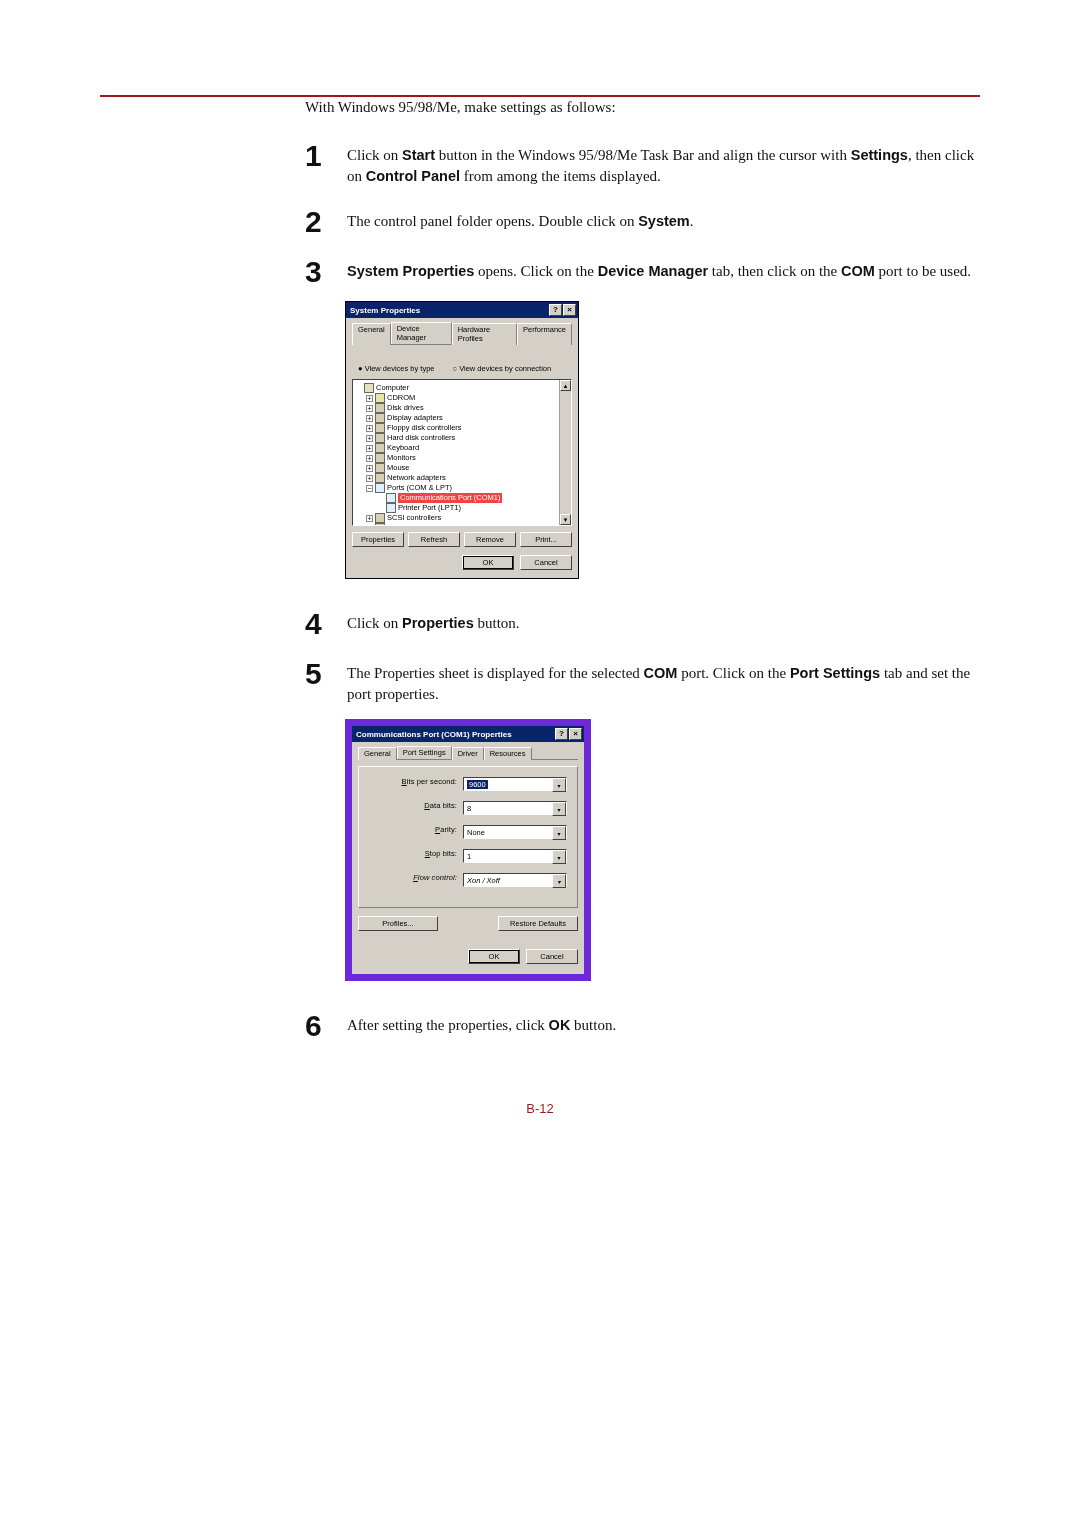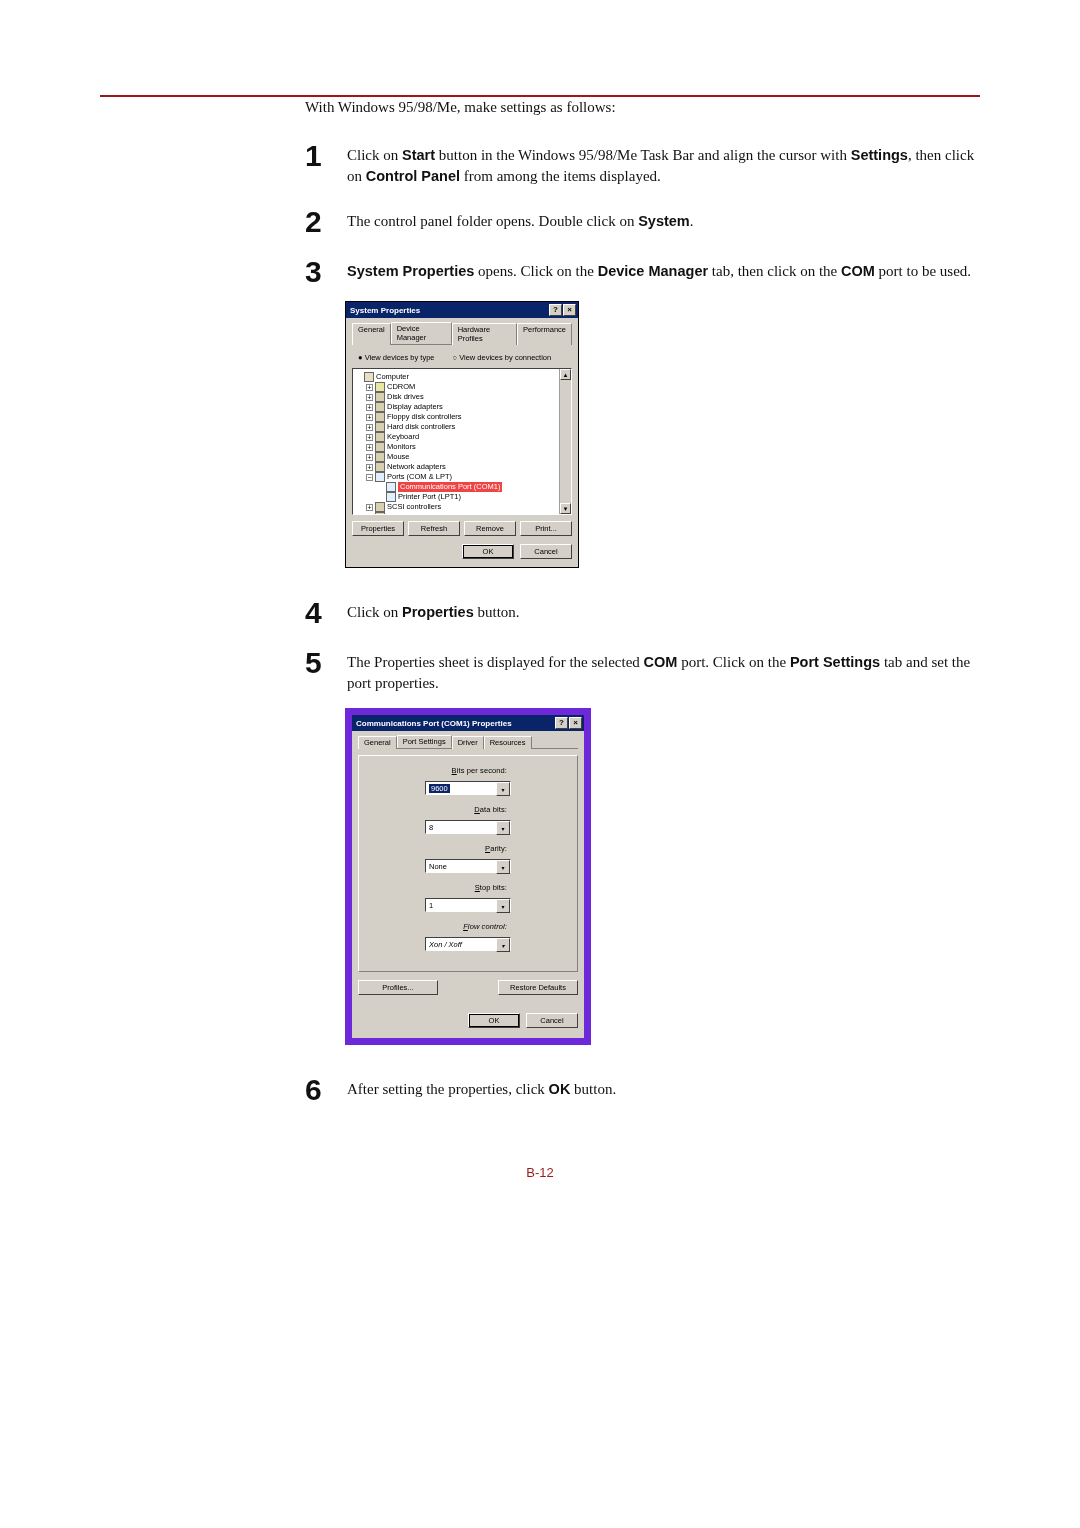--- a/index.html
+++ b/index.html
@@ -85,21 +85,21 @@
   }
   .dlg-body { background:#d4d0c8; padding:4px 6px 8px 6px; }
   .tabs { display:flex; border-bottom:1px solid #808080; margin-bottom:5px; }
   .tab {
     font-size:7.5px; padding:1px 5px;
     border:1px solid #808080; border-bottom:none;
     border-top-color:#fff; border-left-color:#fff;
     background:#d4d0c8; margin-right:0px; position:relative; top:1px;
   }
   .tab.active { background:#d4d0c8; z-index:2; border-bottom:1px solid #d4d0c8; font-weight:400; top:0; }
-  .radio-row { display:flex; gap:18px; margin:8px 0 6px 6px; }
+  .radio-row { display:flex; gap:18px; margin:19px 0 6px 6px; }
   .radio-item::before { content:"○ "; }
   .radio-item.sel::before { content:"● "; }
   .tree-box {
     border:1px solid #808080;
     border-top-color:#404040; border-left-color:#404040;
     border-right-color:#fff; border-bottom-color:#fff;
     background:#fff; height:142px; overflow:hidden; position:relative; padding:3px 0 0 2px;
   }
   .tree-box .sb { position:absolute; right:0; top:0; bottom:0; width:11px; background:#d4d0c8; border-left:1px solid #9e9e9e; }
   .tree-box .sb-up,.tree-box .sb-dn{position:absolute;left:0;width:11px;height:11px;background:#d4d0c8;border:1px solid #fff;border-right-color:#404040;border-bottom-color:#404040;box-sizing:border-box;display:flex;align-items:center;justify-content:center;font-size:7px;}
@@ -134,25 +134,25 @@
     font-family: Tahoma, Arial, sans-serif;
     font-size: 7.5px;
     color: #000;
     border: 7px solid #6d28d9;
   }
   .dlg2 .dlg-body { padding-bottom:10px;}
   .fieldset {
     border:1px solid #808080; border-top-color:#fff; border-left-color:#fff;
     padding:10px 10px 10px 10px; margin:6px 0 8px 0;
   }
-  .form-row { display:flex; align-items:center; justify-content:flex-end; gap:6px; margin-bottom:10px;flex-direction:column; }
+  .form-row { display:flex; align-items:flex-start; justify-content:flex-end; gap:6px; margin-bottom:10px; }
   .form-row label { text-align:right; width:78px; letter-spacing:.1px;}
   .u { text-decoration: underline; }
   .combo {
-    width:86px; height:14px; background:#fff; border:1px solid #808080;
+    width:104px; height:14px; background:#fff; border:1px solid #808080;
     border-top-color:#404040; border-left-color:#404040;
     border-right-color:#fff; border-bottom-color:#fff;
     position:relative; box-sizing:border-box; padding:0 14px 0 3px;
     display:flex; align-items:center;
   }
   .combo .dd{position:absolute;right:0;top:0;width:12px;height:12px;border:1px solid #fff;border-right-color:#404040;border-bottom-color:#404040;background:#d4d0c8;display:flex;align-items:center;justify-content:center;font-size:6px;}
   .combo.sel-highlight span.val{background:#0a246a;color:#fff;padding:0 2px;}
   .row-two { display:flex; justify-content:space-between; }
   .btn-wide { width:78px; }
 

